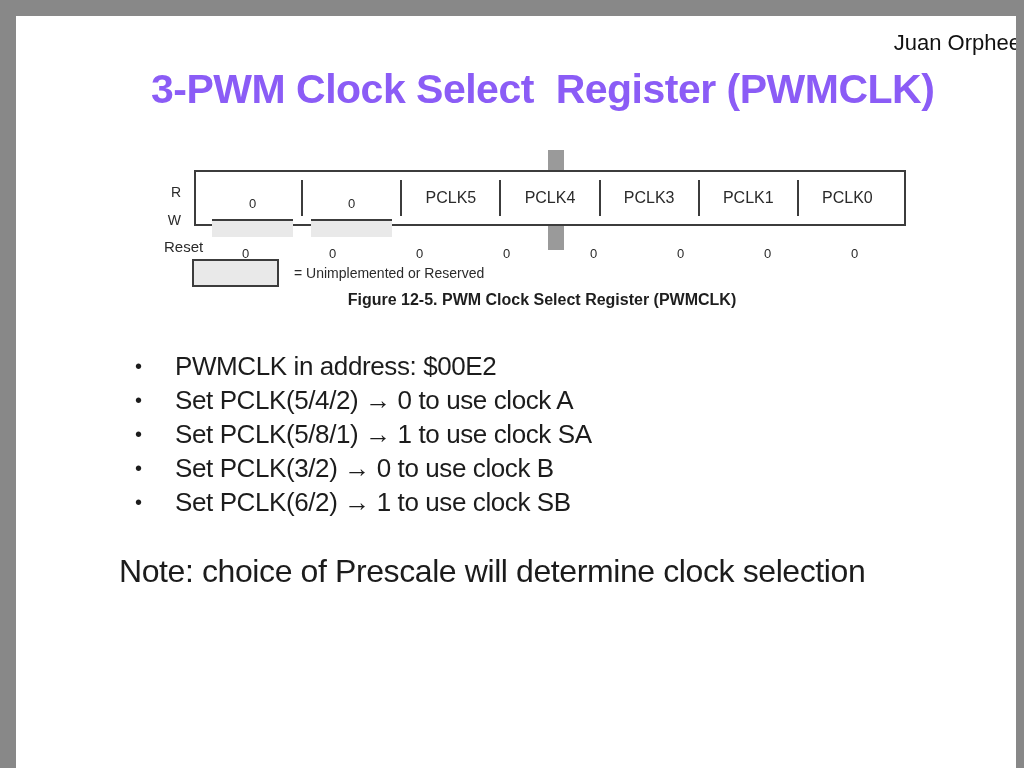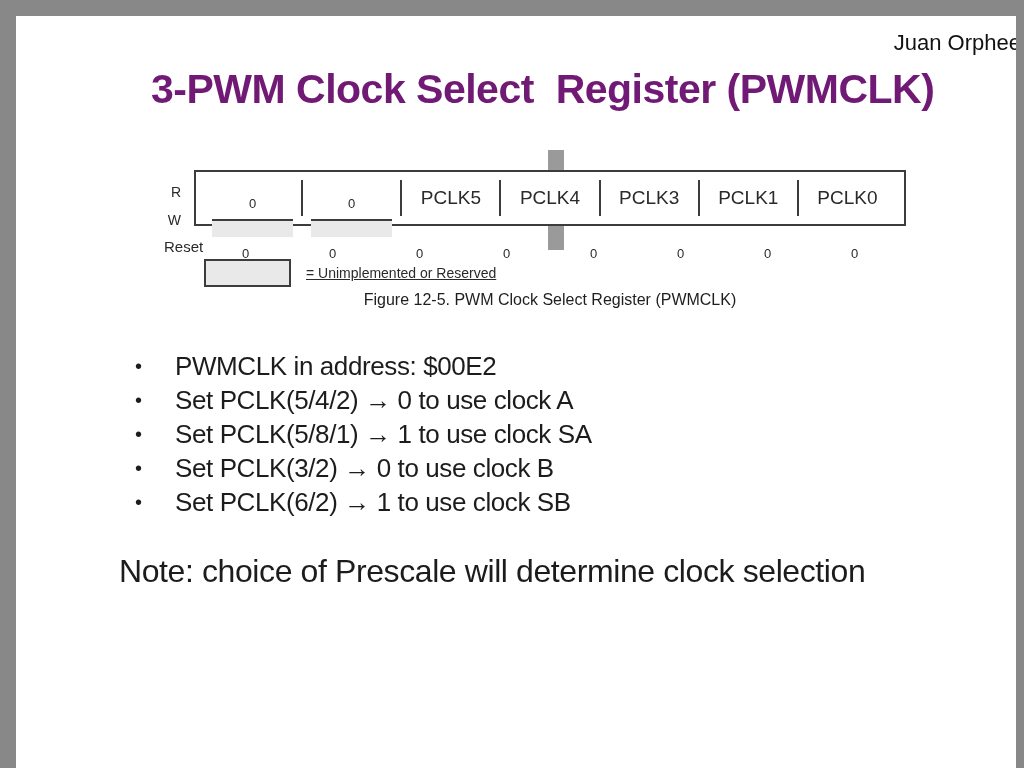--- a/index.html
+++ b/index.html
@@ -22,21 +22,21 @@
     font-size: 22px;
     color: #111;
   }
   .title {
     position: absolute;
     left: 127px;
     top: 42px;
     font-size: 41px;
     letter-spacing: -0.5px;
     white-space: pre;
-    color: #701a75;
+    color: #8b5cf6;
   }
 
   
   .figure {
     position: absolute;
     left: 140px;
     top: 133px;
     width: 772px;
     height: 158px;
     color: #2a2a2a;
@@ -77,21 +77,21 @@
   .cell.split { display: flex; flex-direction: column; }
   .r-half {
     flex: 1 1 0;
     border-bottom: 2px solid #3c3c3c;
     display: flex; align-items: center; justify-content: center;
     font-size: 13px;
   }
   .w-half { flex: 1 1 0; background: #e9e9e9; }
   .cell.field {
     display: flex; align-items: center; justify-content: center;
-    font-size: 19px;
+    font-size: 16px;
   }
 
   .row-label {
     position: absolute;
     left: 0;
     width: 33px;
     text-align: right;
     font-size: 14px;
     line-height: 16px;
   }
@@ -104,41 +104,40 @@
     left: 38px;
     top: 81px;
     width: 712px;
     display: flex;
     font-size: 13px;
   }
   .reset-row span { flex: 1 1 0; text-align: center; }
 
   .legend {
     position: absolute;
-    left: 40px;
+    left: 28px;
     top: 100px;
     display: flex;
     align-items: center;
-    text-decoration: underline;
   }
   .legend-box {
     width: 87px;
     height: 28px;
     background: #e9e9e9;
     border: 2px solid #3c3c3c;
   }
   .legend-text { margin-left: 7px; font-size: 14px; }
 
   .caption {
     position: absolute;
-    left: 8px;
+    left: 0;
     top: 134px;
     width: 100%;
     text-align: center;
-    font-weight: normal;
+    font-weight: bold;
     font-size: 16px;
     color: #1e1e1e;
   }
 
   
   .bullets {
     position: absolute;
     left: 95px;
     top: 325px;
     list-style: none;

